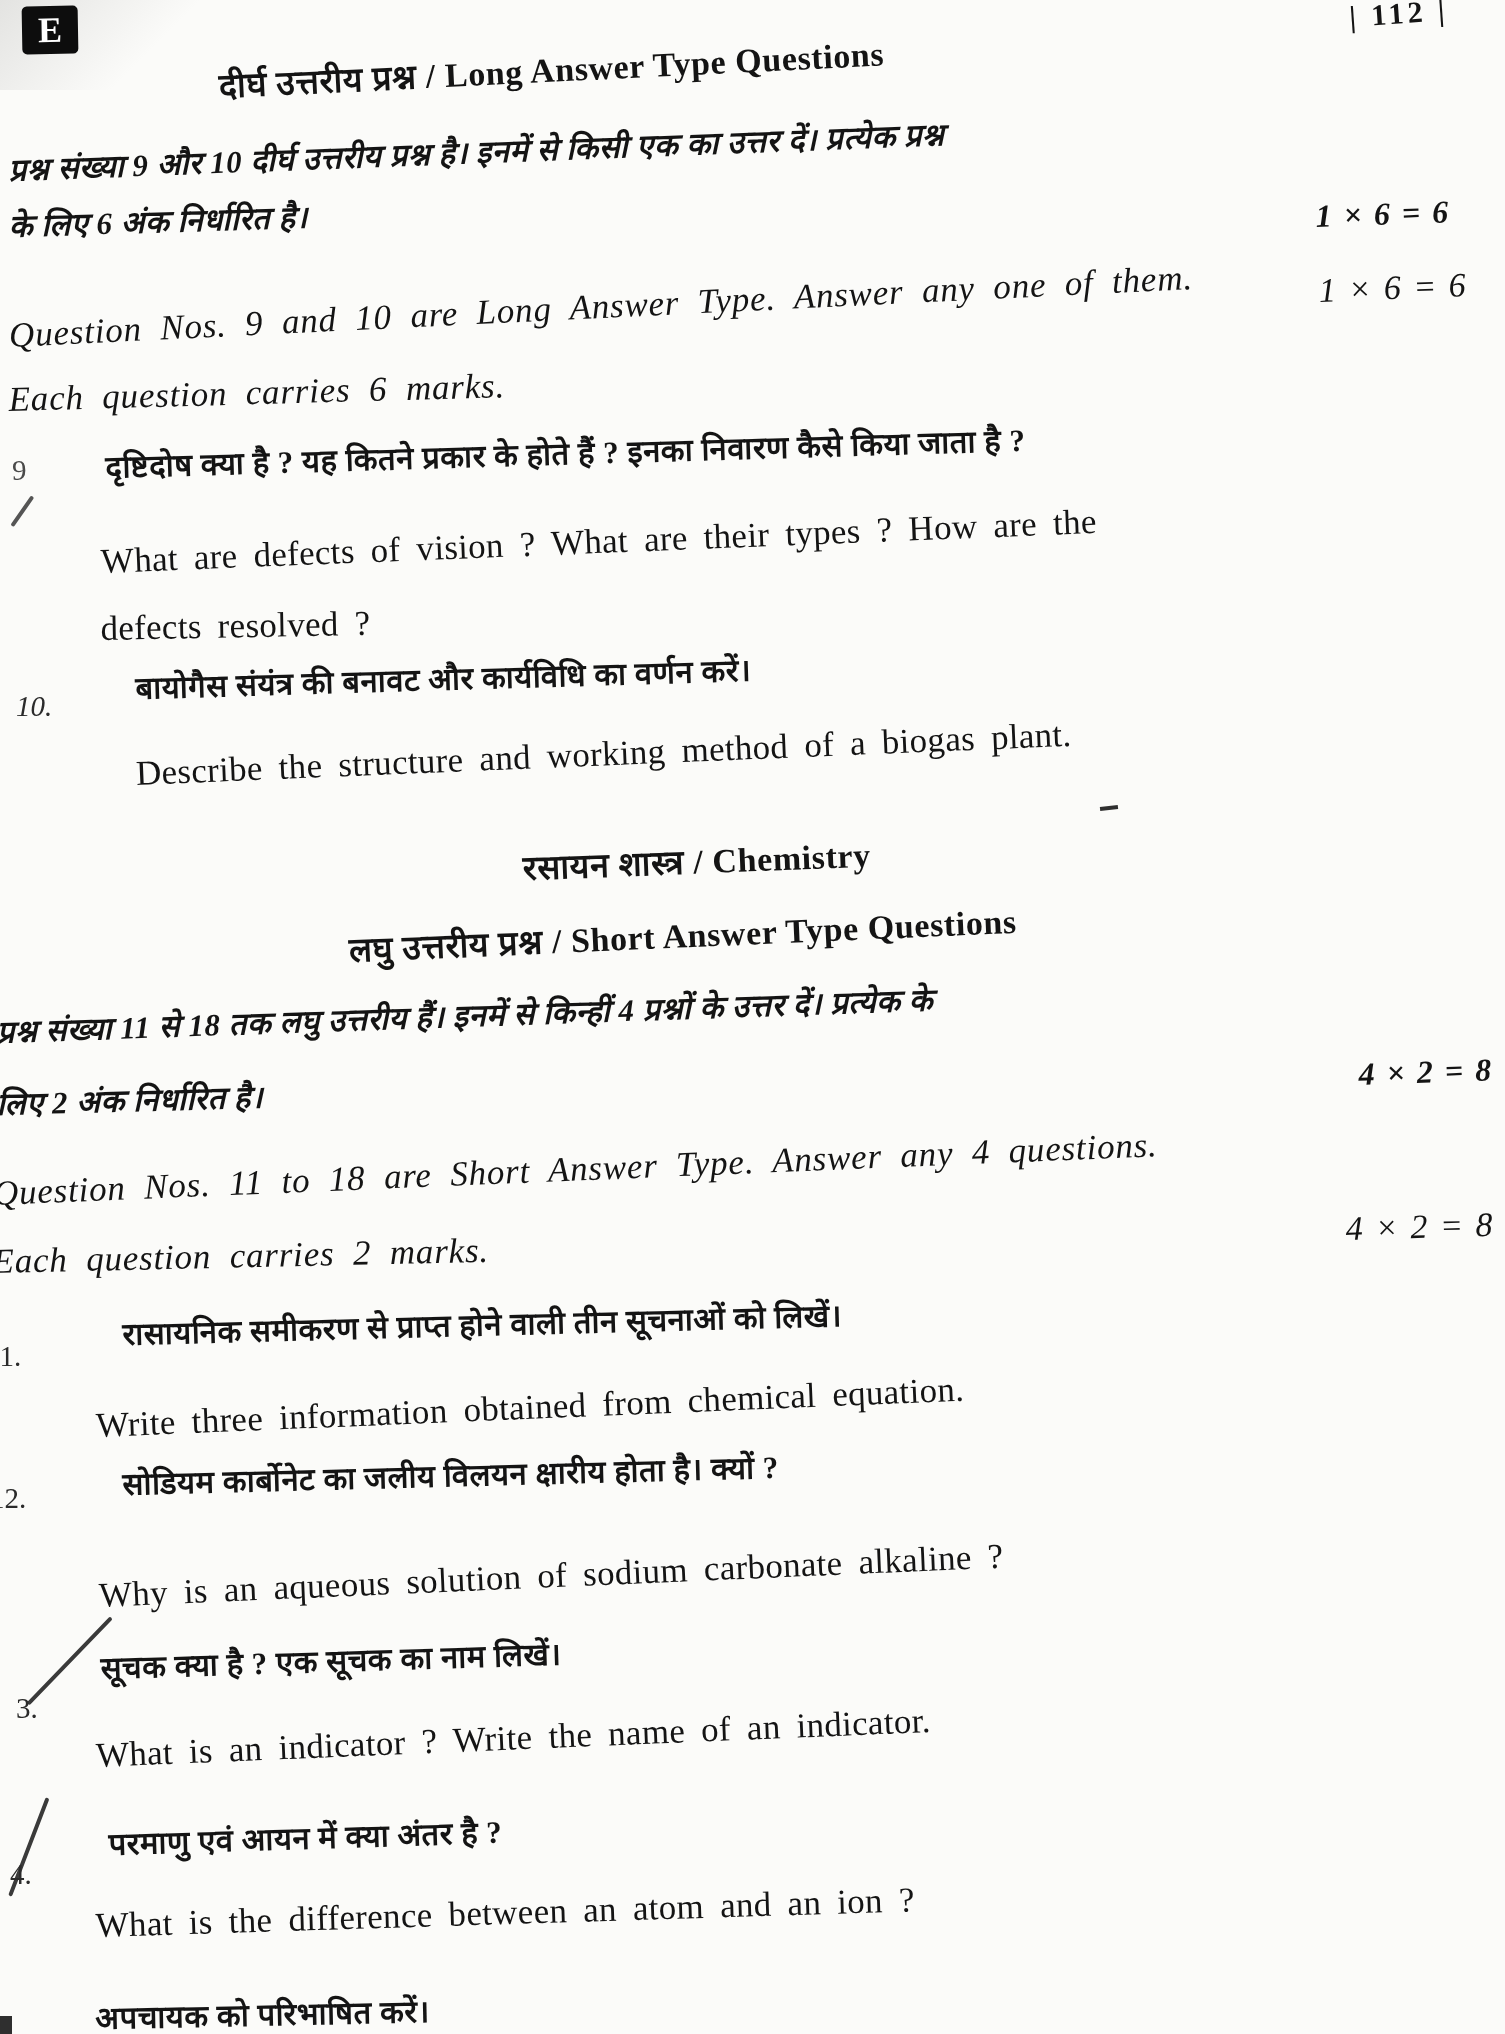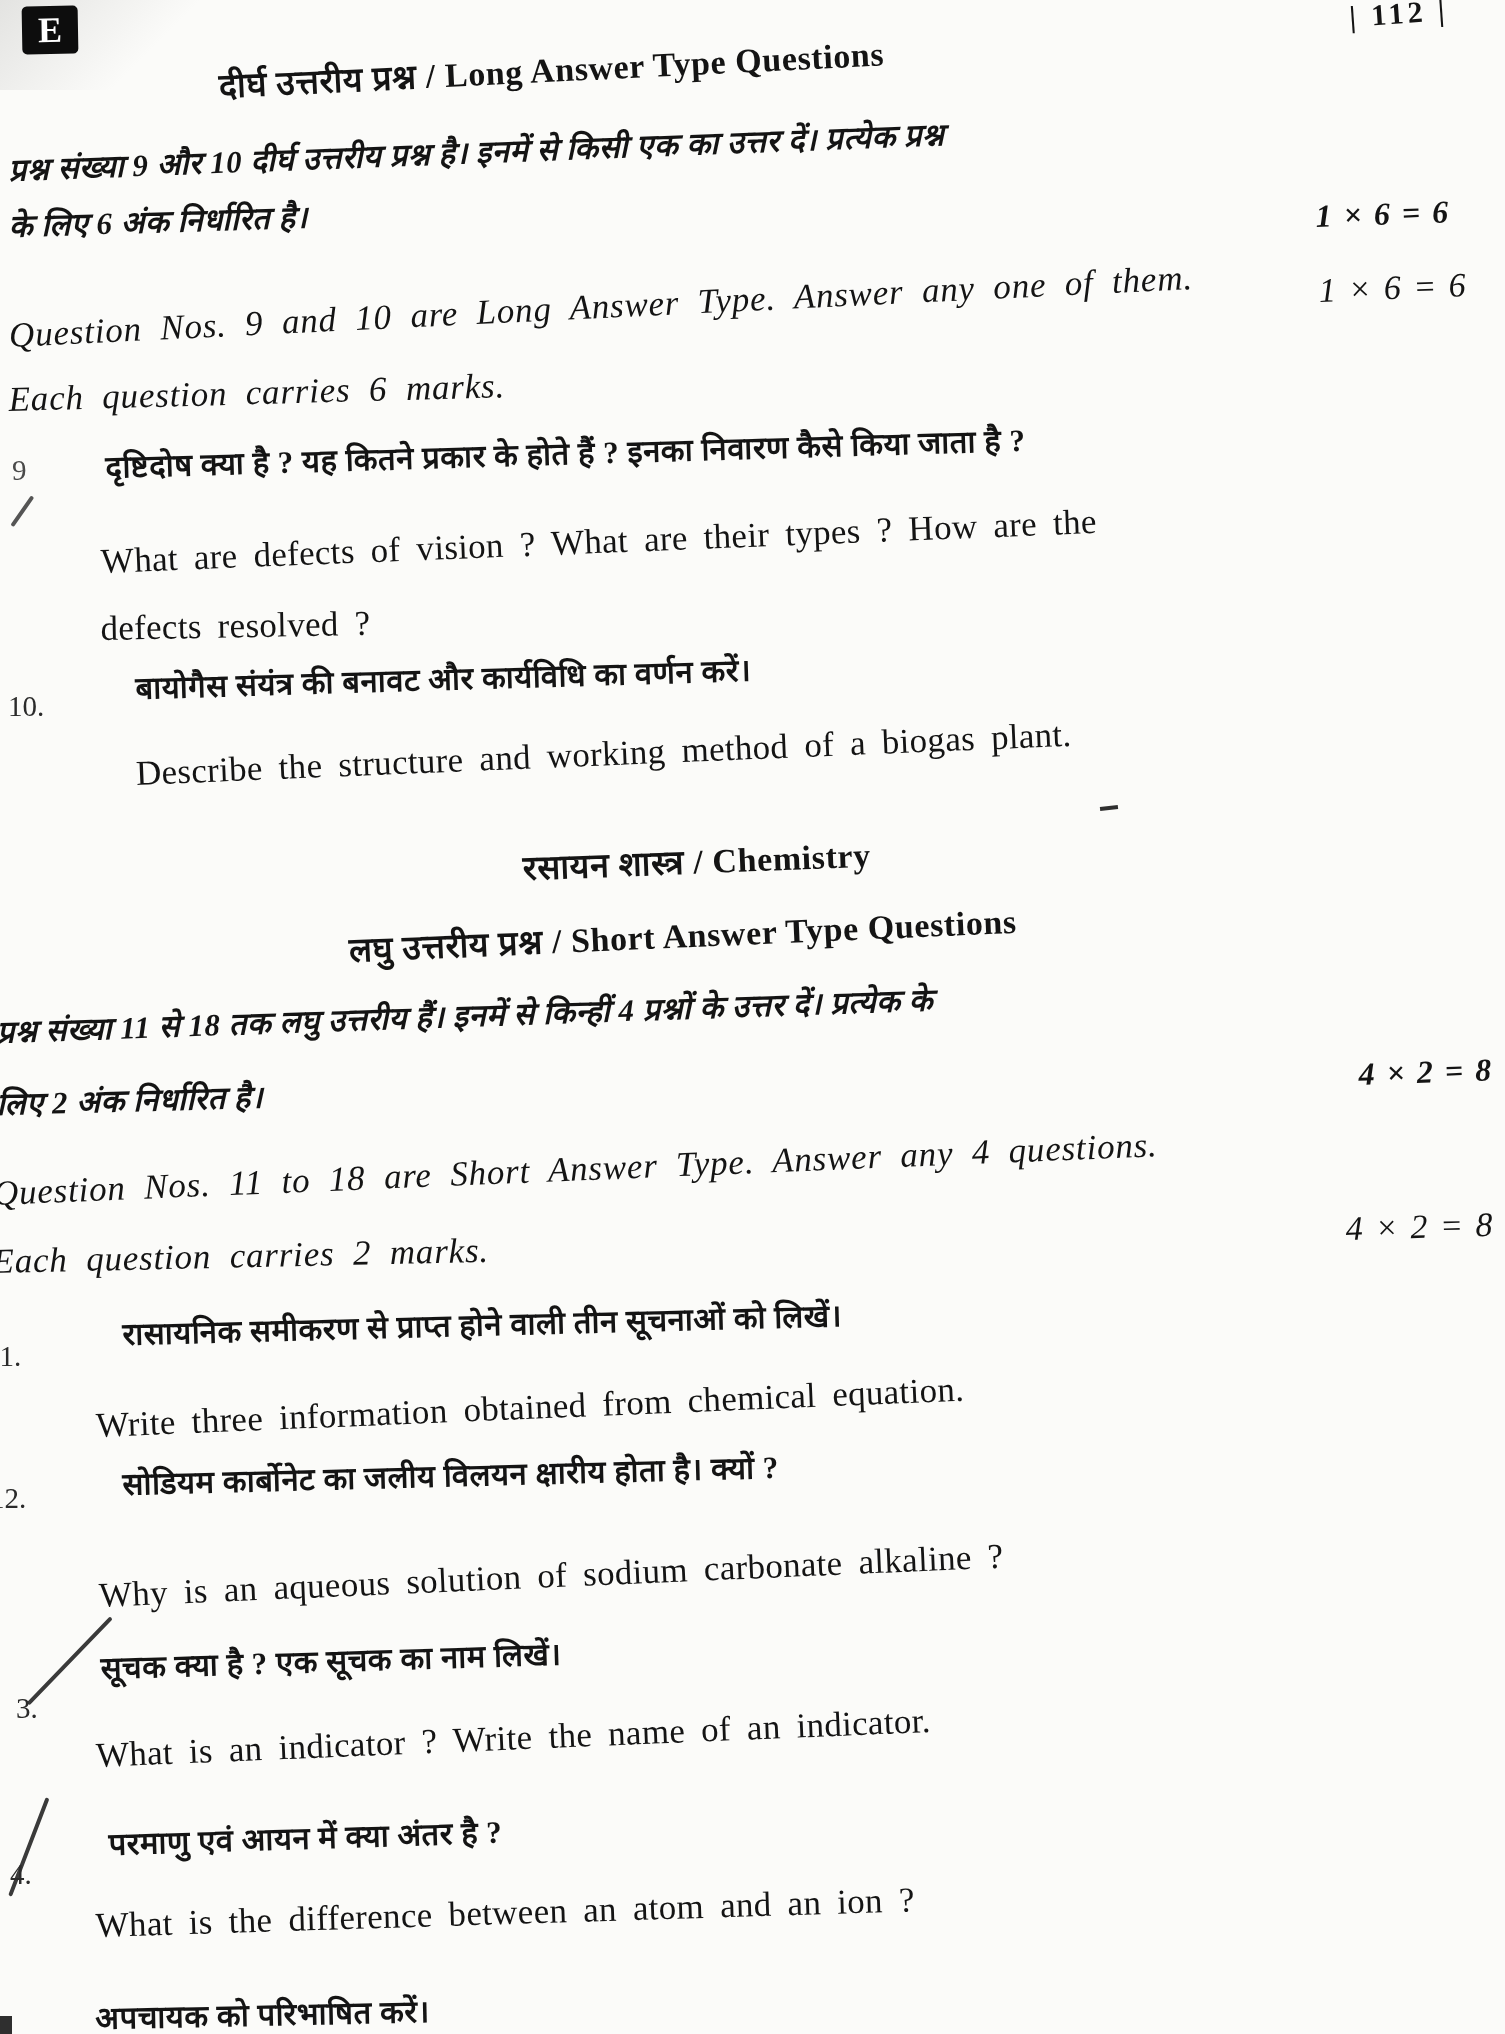--- a/index.html
+++ b/index.html
@@ -58,21 +58,21 @@
   <div class="line en-it" style="left:8px;top:314px;transform:rotate(-2.8deg);">Question Nos. 9 and 10 are Long Answer Type. Answer any one of them.</div>
   <div class="line marks-it" style="left:1318px;top:270px;transform:rotate(-2.3deg);">1 × 6 = 6</div>
   <div class="line en-it" style="left:8px;top:378px;transform:rotate(-1.6deg);">Each question carries 6 marks.</div>
 
   <div class="line qnum faded" style="left:12px;top:452px;">9</div>
   <div class="tick" style="left:12px;top:524px;width:36px;transform:rotate(-55deg);background:#555;"></div>
   <div class="line hi" style="left:105px;top:449px;transform:rotate(-1.7deg);">दृष्टिदोष क्या है ? यह कितने प्रकार के होते हैं ? इनका निवारण कैसे किया जाता है ?</div>
   <div class="line en" style="left:100px;top:540px;transform:rotate(-2.3deg);">What are defects of vision ? What are their types ? How are the</div>
   <div class="line en" style="left:100px;top:607px;transform:rotate(-1.1deg);">defects resolved ?</div>
 
-  <div class="line qnum" style="left:8px;top:688px;">10.</div>
+  <div class="line qnum" style="left:16px;top:688px;font-style:italic;">10.</div>
   <div class="line hi" style="left:135px;top:670px;transform:rotate(-1.7deg);">बायोगैस संयंत्र की बनावट और कार्यविधि का वर्णन करें।</div>
   <div class="line en" style="left:135px;top:752px;transform:rotate(-2.4deg);">Describe the structure and working method of a biogas plant.</div>
   <div class="mark-dash" style="left:1100px;top:806px;width:18px;height:4px;transform:rotate(-6deg);"></div>
 
   <div class="line head" style="left:522px;top:848px;transform:rotate(-2.2deg);">रसायन शास्त्र / Chemistry</div>
   <div class="line head" style="left:348px;top:930px;transform:rotate(-2.5deg);">लघु उत्तरीय प्रश्न / Short Answer Type Questions</div>
 
   <div class="line hi-it" style="left:-4px;top:1014px;transform:rotate(-2deg);">प्रश्न संख्या 11 से 18 तक लघु उत्तरीय हैं। इनमें से किन्हीं 4 प्रश्नों के उत्तर दें। प्रत्येक के</div>
   <div class="line marks" style="left:1358px;top:1054px;transform:rotate(-2deg);">4 × 2 = 8</div>
   <div class="line hi-it" style="left:-4px;top:1086px;transform:rotate(-1.6deg);">लिए 2 अंक निर्धारित है।</div>

